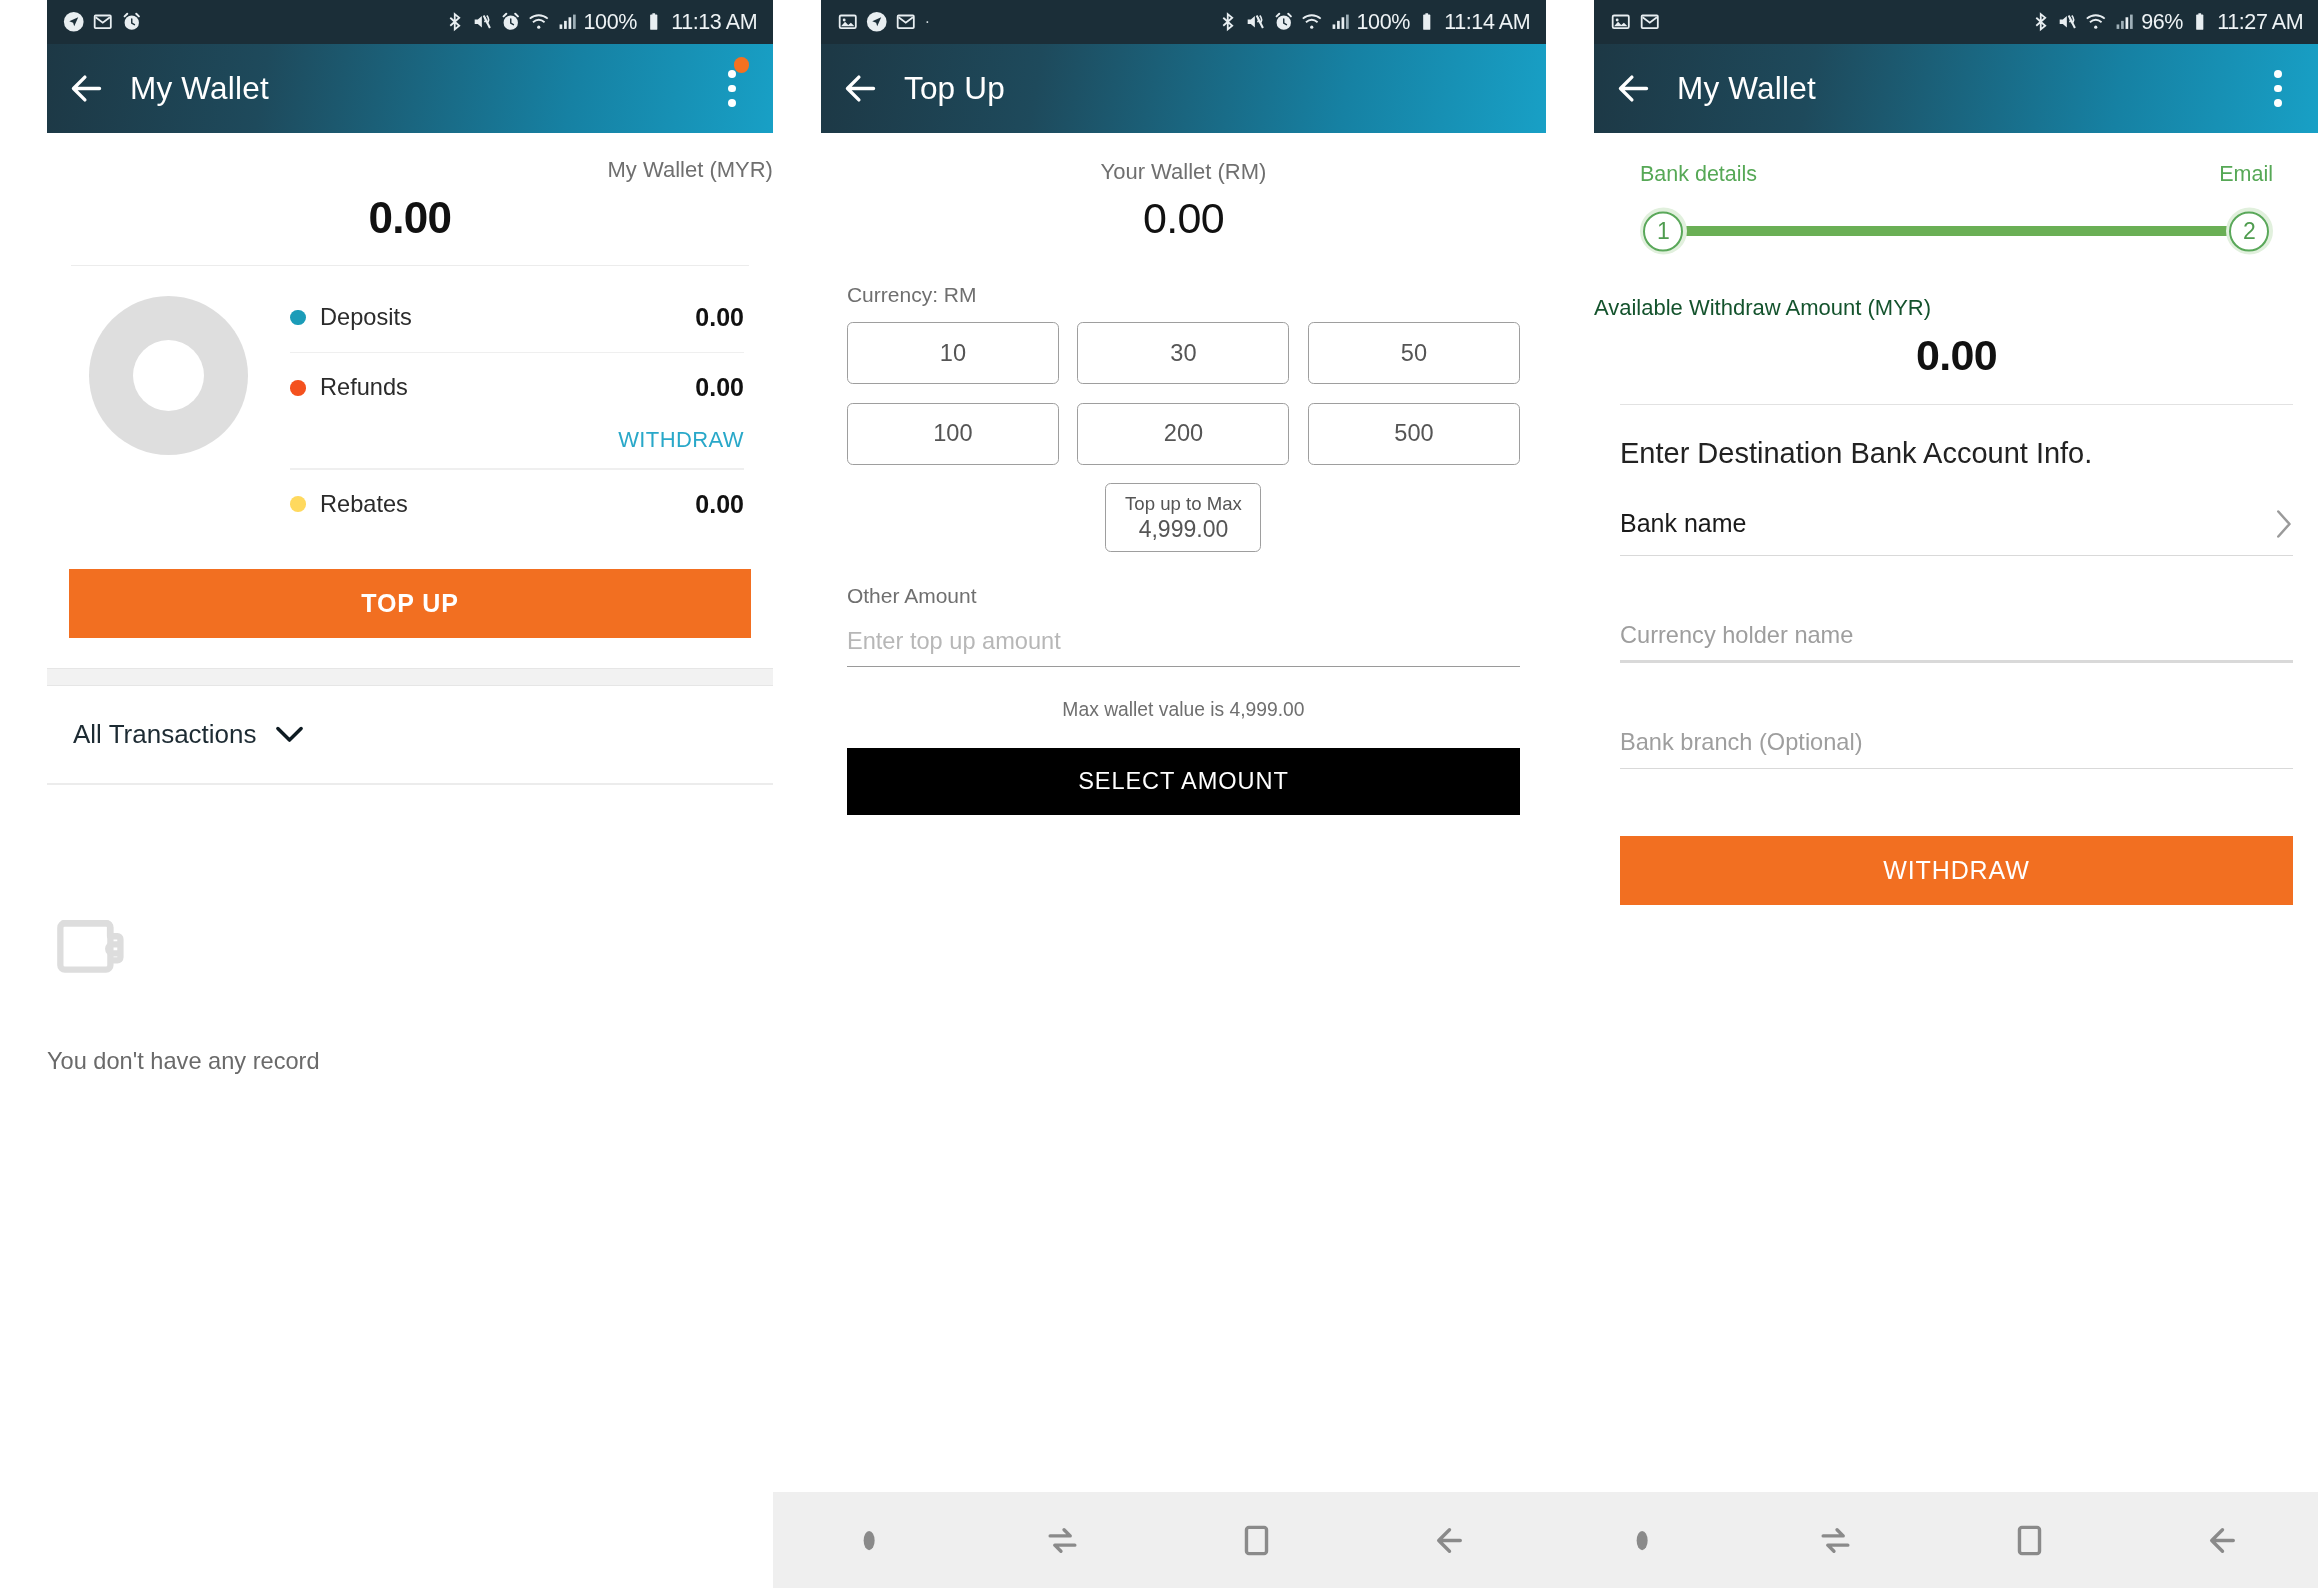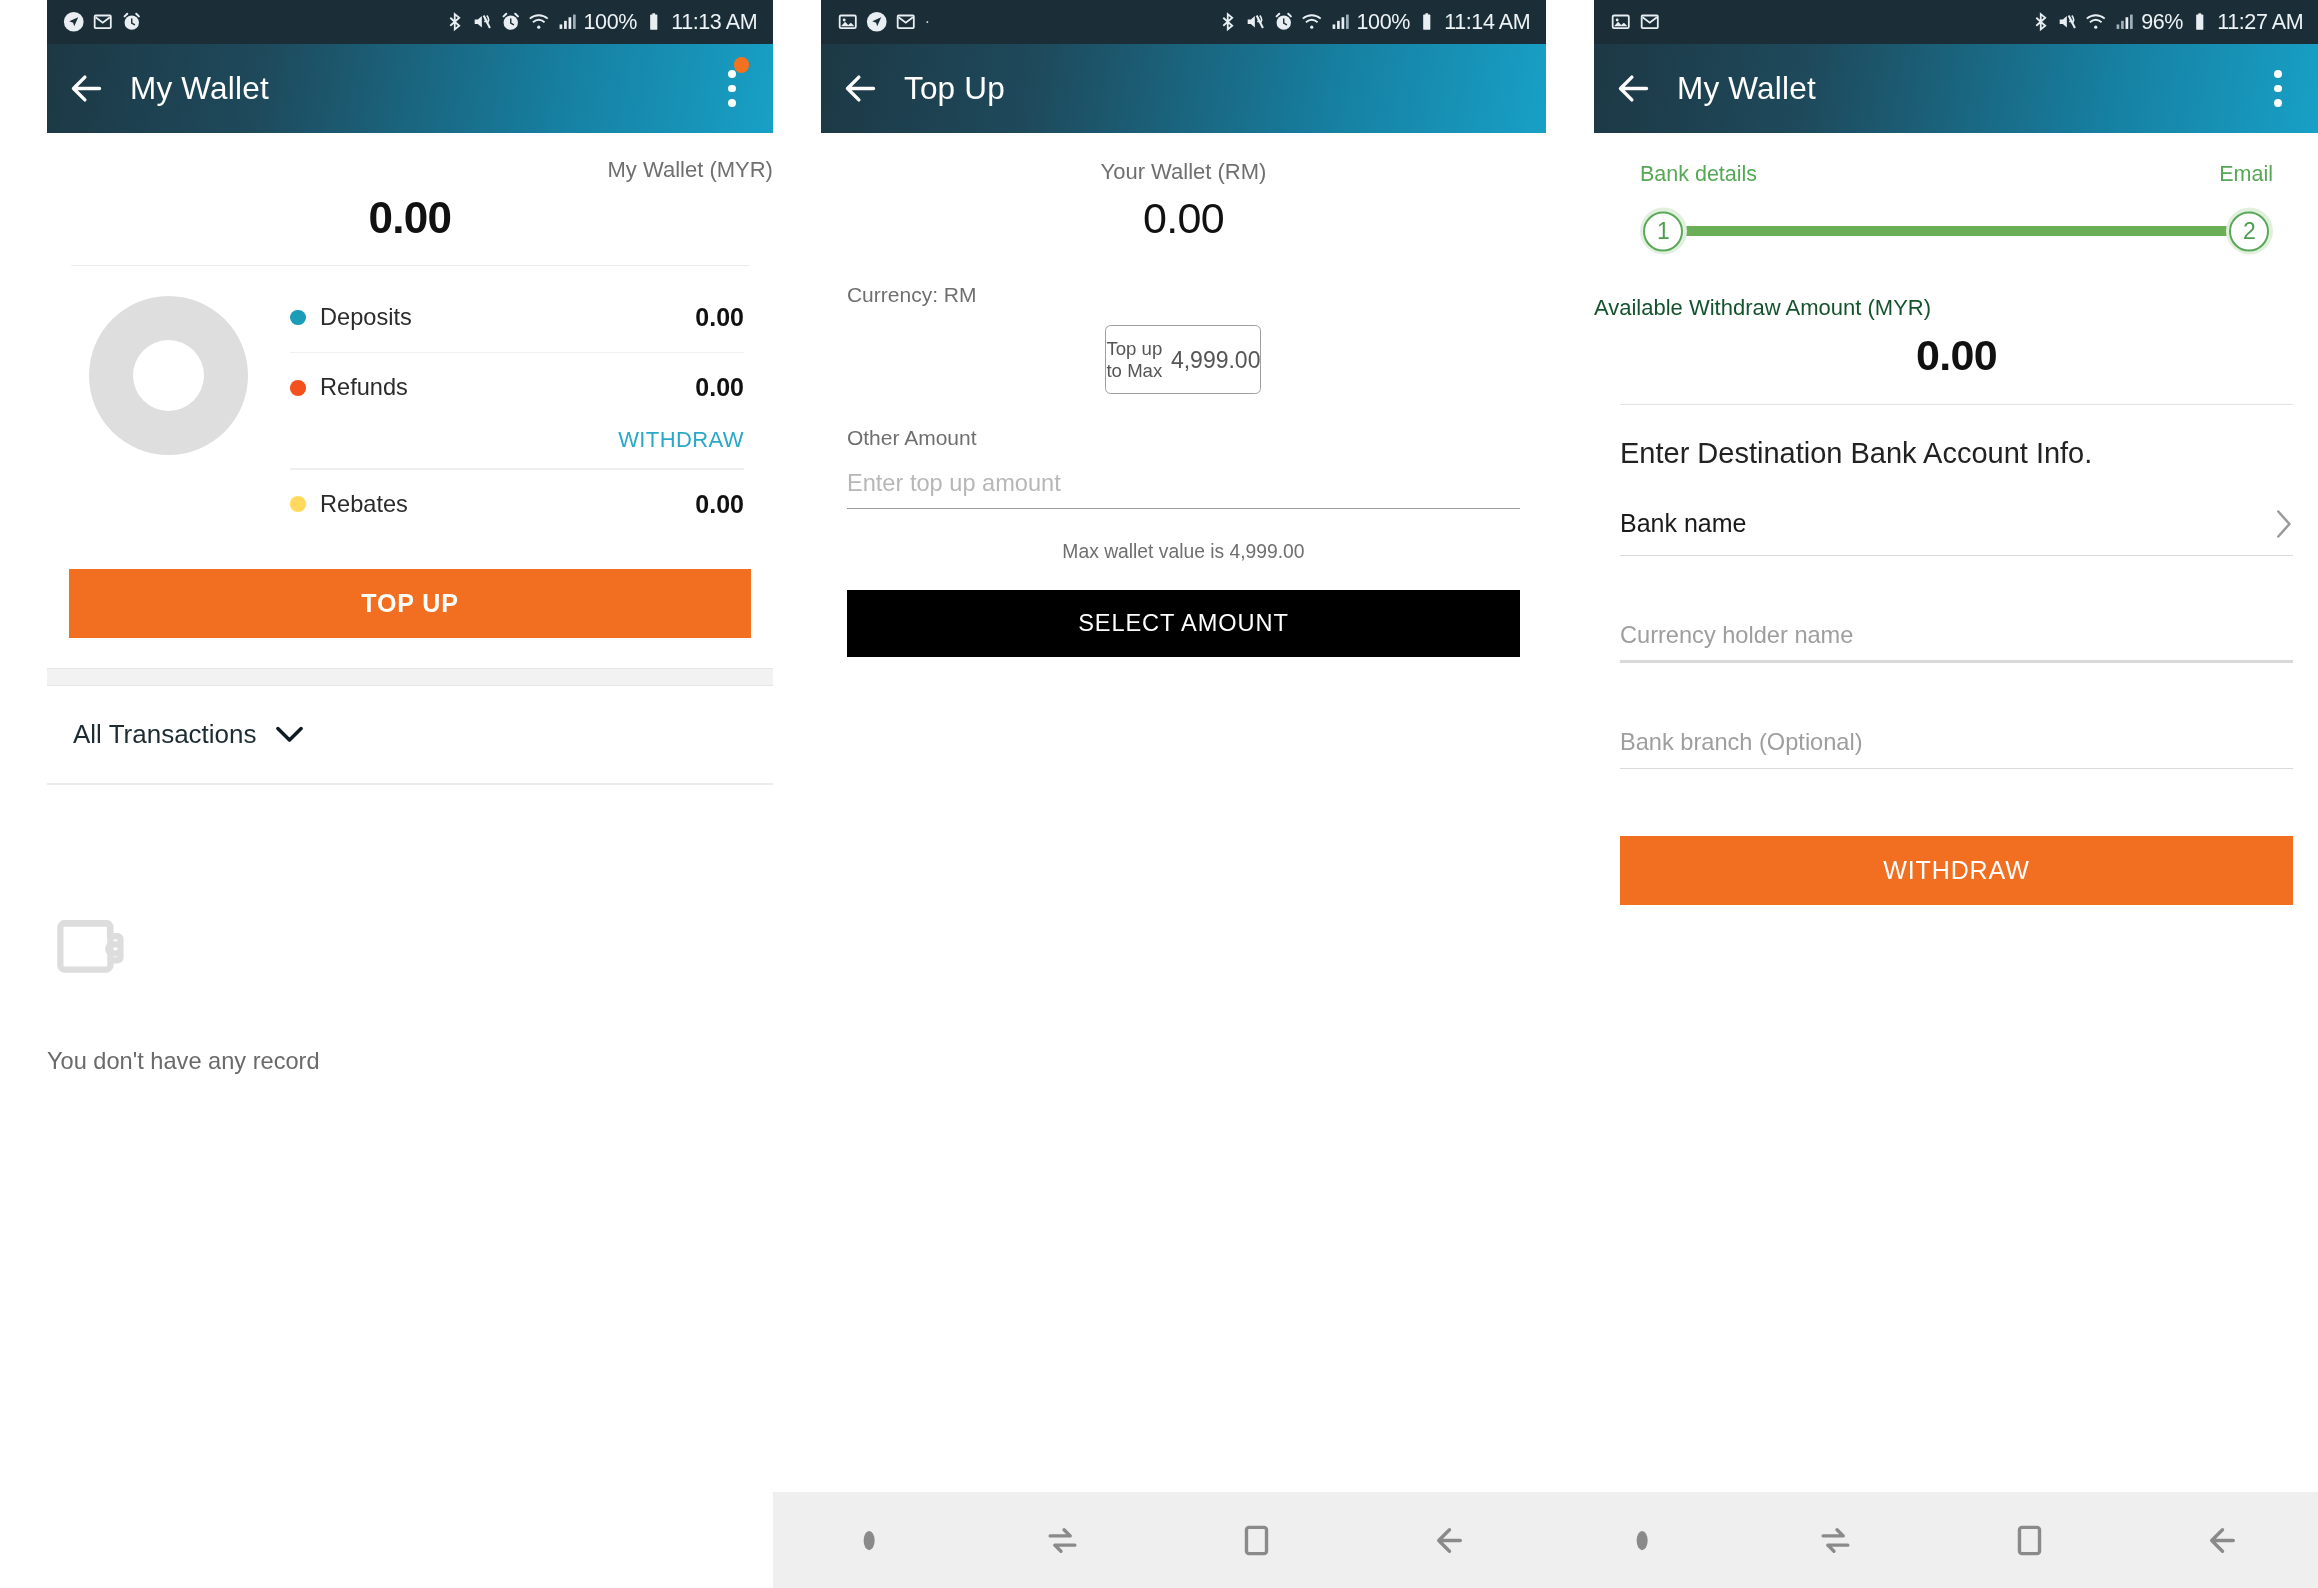--- a/index.html
+++ b/index.html
@@ -75,21 +75,21 @@
   .p2-label { text-align:center; color:#6f6f6f; font-size:22px; padding-top:26px; }
   .p2-amount { text-align:center; color:#111111; font-size:43px; padding:8.6px 0 0;
                letter-spacing:-0.7px; }
   .cur-label { font-size:21px; color:#6f6f6f; padding:40px 0 0 26px; }
   .amt-grid { display:flex; flex-wrap:wrap; gap:18.6px; padding:15.7px 26px 0; }
   .amt-chip { flex:1 1 calc(33.33% - 13px); height:62px; border:1.4px solid #9e9e9e;
               border-radius:5.7px; display:flex; align-items:center;
               justify-content:center; font-size:23.6px; color:#555555; background:#fff; }
   .max-wrap { display:flex; justify-content:center; padding-top:18.6px; }
   .max-chip { width:156px; height:69px; border:1.4px solid #9e9e9e; border-radius:5.7px;
-              display:flex; align-items:center;
+              display:flex; flex-direction:column; align-items:center;
               justify-content:center; color:#555555; }
   .max-chip .t1 { font-size:18.6px; }
   .max-chip .t2 { font-size:23px; margin-top:1.4px; }
   .other-label { font-size:21px; color:#6f6f6f; padding:31.5px 0 0 26px; }
   .other-field { margin:20px 26px 0; border-bottom:1.4px solid #9a9a9a;
                  padding-bottom:11.5px; }
   .other-field .ph { font-size:23.6px; color:#b7b7b7; }
   .maxnote { text-align:center; font-size:19.3px; color:#6f6f6f; padding-top:31.5px; }
   .select-btn { margin:27px 26px 0; height:67px; background:#000000;
                 color:#ffffff; font-size:23.6px; letter-spacing:0.9px;
@@ -317,20 +317,28 @@
         <path d="M20 12H5M11 5l-7 7 7 7" stroke="#ffffff" stroke-width="2.1" fill="none" stroke-linecap="round" stroke-linejoin="round"></path>
       </svg>
       <div class="appbar-title">Top Up</div>
     </div>
 
     <div class="p2-label">Your Wallet (RM)</div>
     <div class="p2-amount">0.00</div>
 
     <div class="cur-label">Currency: RM</div>
 
+    <div class="amt-grid">
+      <div class="amt-chip">10</div>
+      <div class="amt-chip">30</div>
+      <div class="amt-chip">50</div>
+      <div class="amt-chip">100</div>
+      <div class="amt-chip">200</div>
+      <div class="amt-chip">500</div>
+    </div>
 
     <div class="max-wrap">
       <div class="max-chip">
         <span class="t1">Top up to Max</span>
         <span class="t2">4,999.00</span>
       </div>
     </div>
 
     <div class="other-label">Other Amount</div>
     <div class="other-field">

